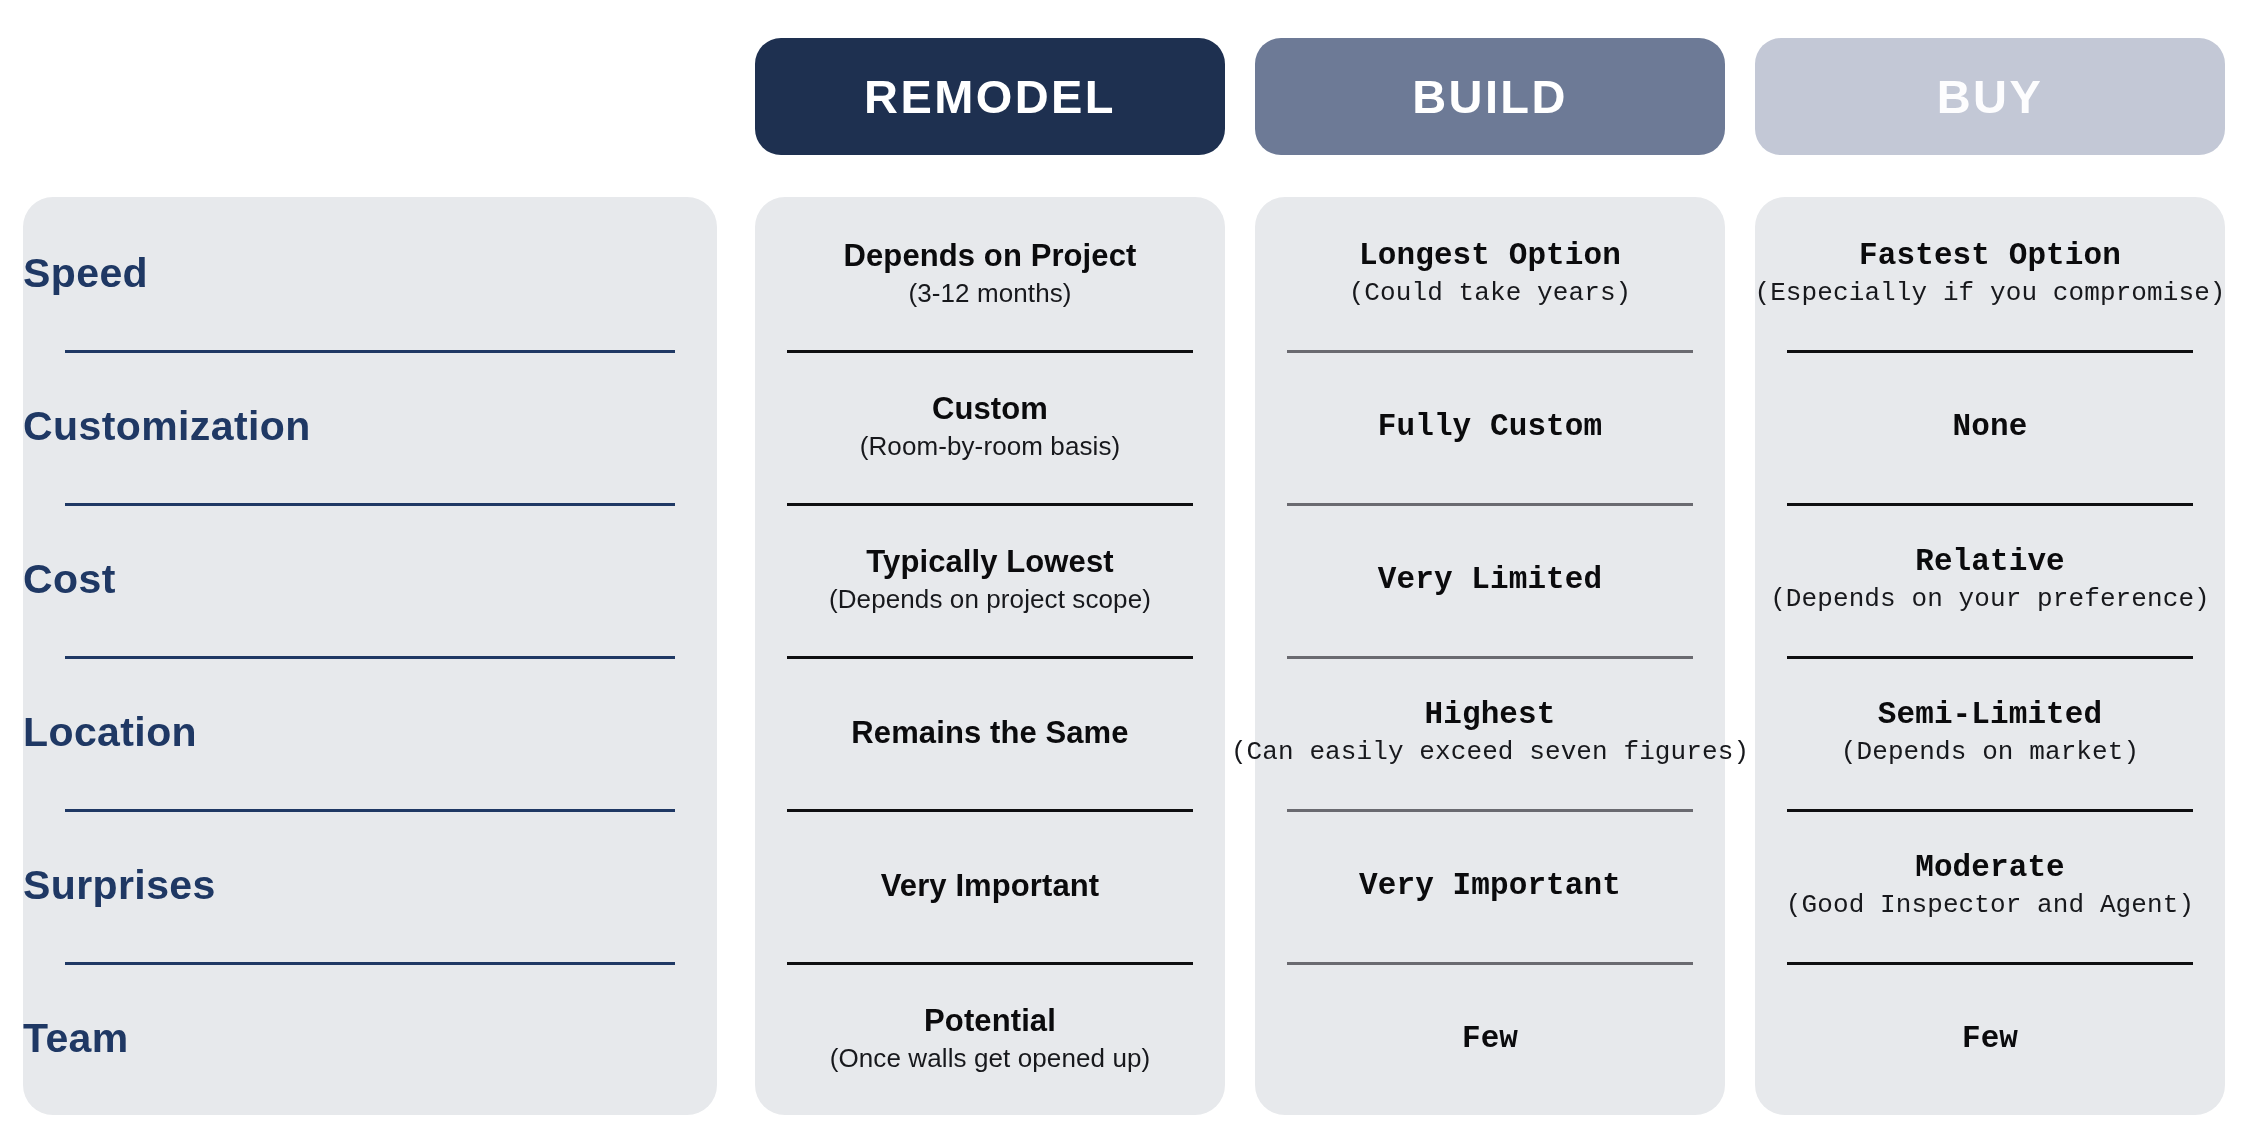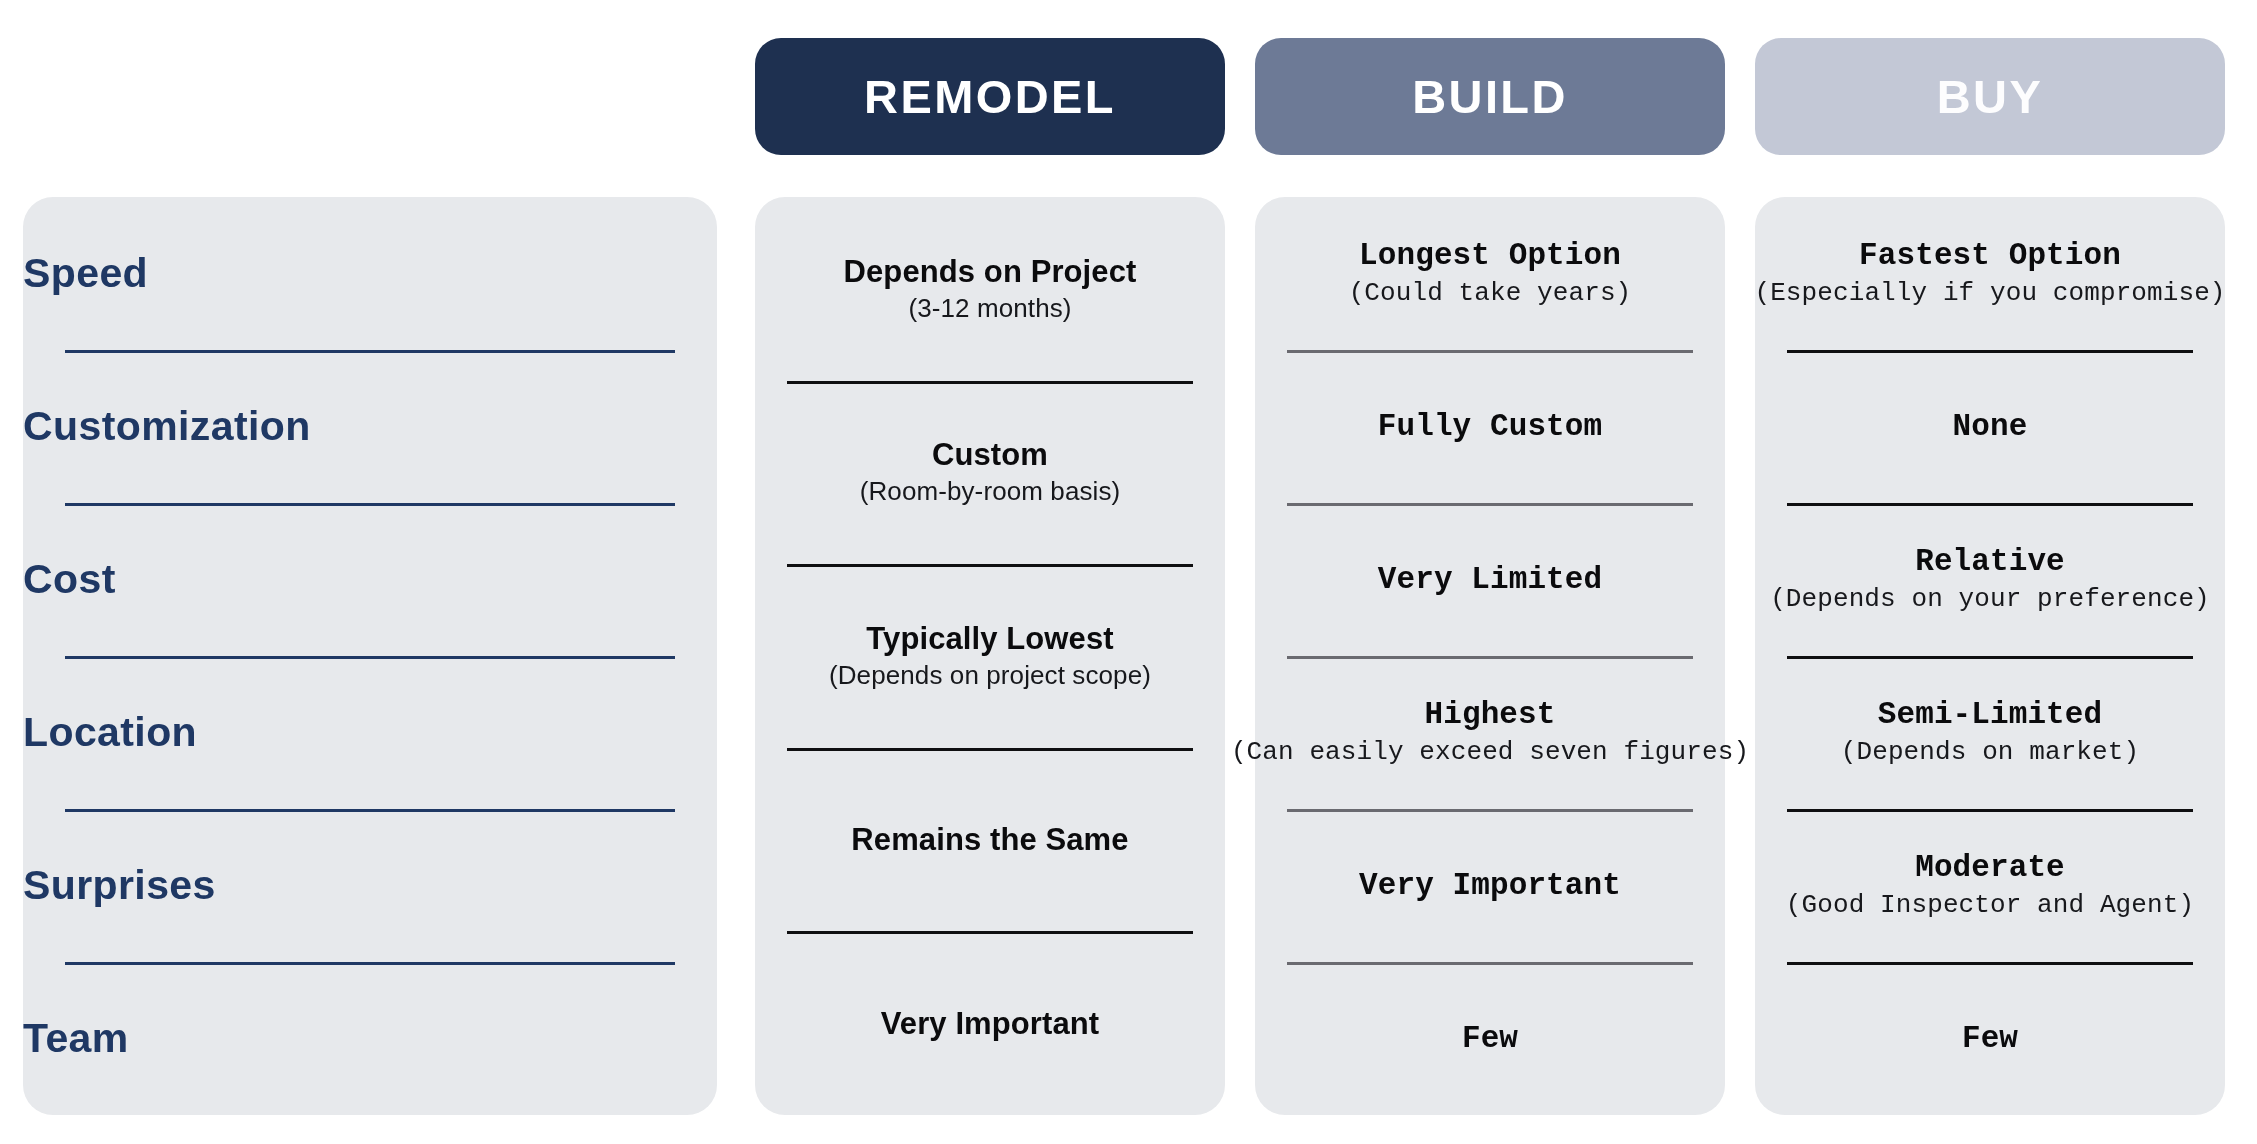--- a/index.html
+++ b/index.html
@@ -187,20 +187,24 @@
       <span class="value-sub">(Depends on project scope)</span>
     </div>
     <div class="value-row">
       <span class="value-main">Remains the Same</span>
 
     </div>
     <div class="value-row">
       <span class="value-main">Very Important</span>
 
     </div>
+    <div class="value-row">
+      <span class="value-main">Potential</span>
+      <span class="value-sub">(Once walls get opened up)</span>
+    </div>
   </div>
 
   <div class="card build">
     <div class="value-row">
       <span class="value-main">Longest Option</span>
       <span class="value-sub">(Could take years)</span>
     </div>
     <div class="value-row">
       <span class="value-main">Fully Custom</span>
 

